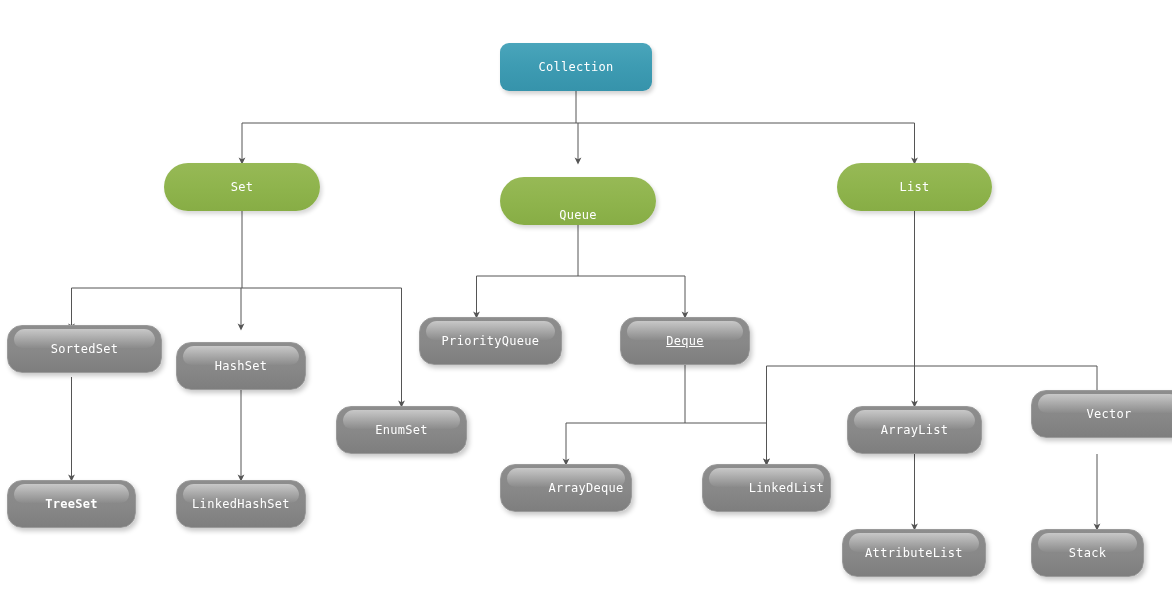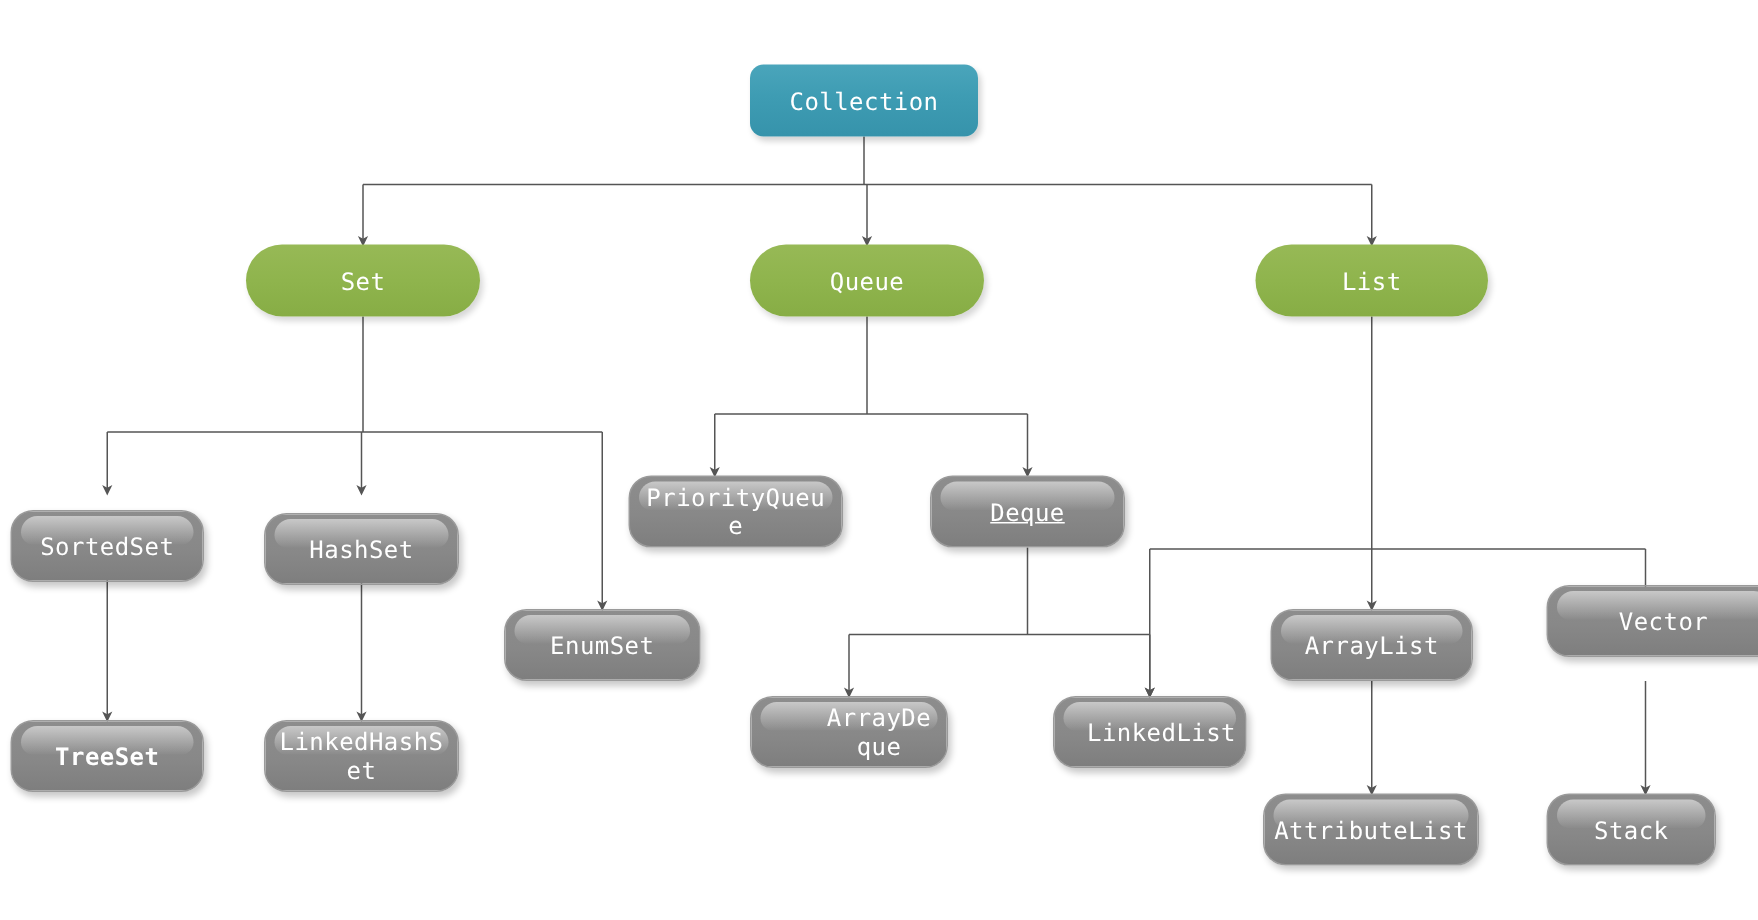--- a/index.html
+++ b/index.html
@@ -26,21 +26,21 @@
     pointer-events: none;
   }
   .node {
     position: absolute;
     box-sizing: border-box;
     display: flex;
     align-items: center;
     justify-content: center;
     text-align: center;
     color: #ffffff;
-    font-size: 16px;
+    font-size: 12px;
     line-height: 19px;
     letter-spacing: 0.3px;
     overflow: hidden;
     word-break: break-all;
   }
   .node-root {
     background: linear-gradient(to bottom, #4aa5bb 0%, #3e9cb3 45%, #3693ab 100%);
     border-radius: 9px;
     box-shadow: 2px 3px 4px rgba(0,0,0,0.18);
   }
@@ -110,27 +110,27 @@
       <path d="M914.5,454 L914.5,527" fill="none" stroke="#555555" stroke-width="1" marker-end="url(#ah)"></path>
       <path d="M1097,454 L1097,527" fill="none" stroke="#555555" stroke-width="1" marker-end="url(#ah)"></path>
     </svg>
   <div id="nodes-layer">
       <div class="node node-root" style="left: 500px; top: 43px; width: 152px; height: 48px;">
         <span class="node-label">Collection</span>
       </div>
       <div class="node node-green" style="left: 164px; top: 163px; width: 156px; height: 48px;">
         <span class="node-label">Set</span>
       </div>
-      <div class="node node-green" style="left: 500px; top: 163px; width: 156px; height: 48px;">
+      <div class="node node-green" style="left: 500px; top: 177px; width: 156px; height: 48px; align-items: flex-end;">
         <span class="node-label">Queue</span>
       </div>
       <div class="node node-green" style="left: 837px; top: 163px; width: 155px; height: 48px;">
         <span class="node-label">List</span>
       </div>
-      <div class="node node-gray" style="left: 7px; top: 340px; width: 129px; height: 48px;">
+      <div class="node node-gray" style="left: 7px; top: 325px; width: 155px; height: 48px;">
         <span class="node-label">SortedSet</span>
       </div>
       <div class="node node-gray" style="left: 176px; top: 342px; width: 130px; height: 48px;">
         <span class="node-label">HashSet</span>
       </div>
       <div class="node node-gray" style="left: 336px; top: 406px; width: 131px; height: 48px;">
         <span class="node-label">EnumSet</span>
       </div>
       <div class="node node-gray" style="left: 419px; top: 317px; width: 143px; height: 48px;">
         <span class="node-label">PriorityQueue</span>

